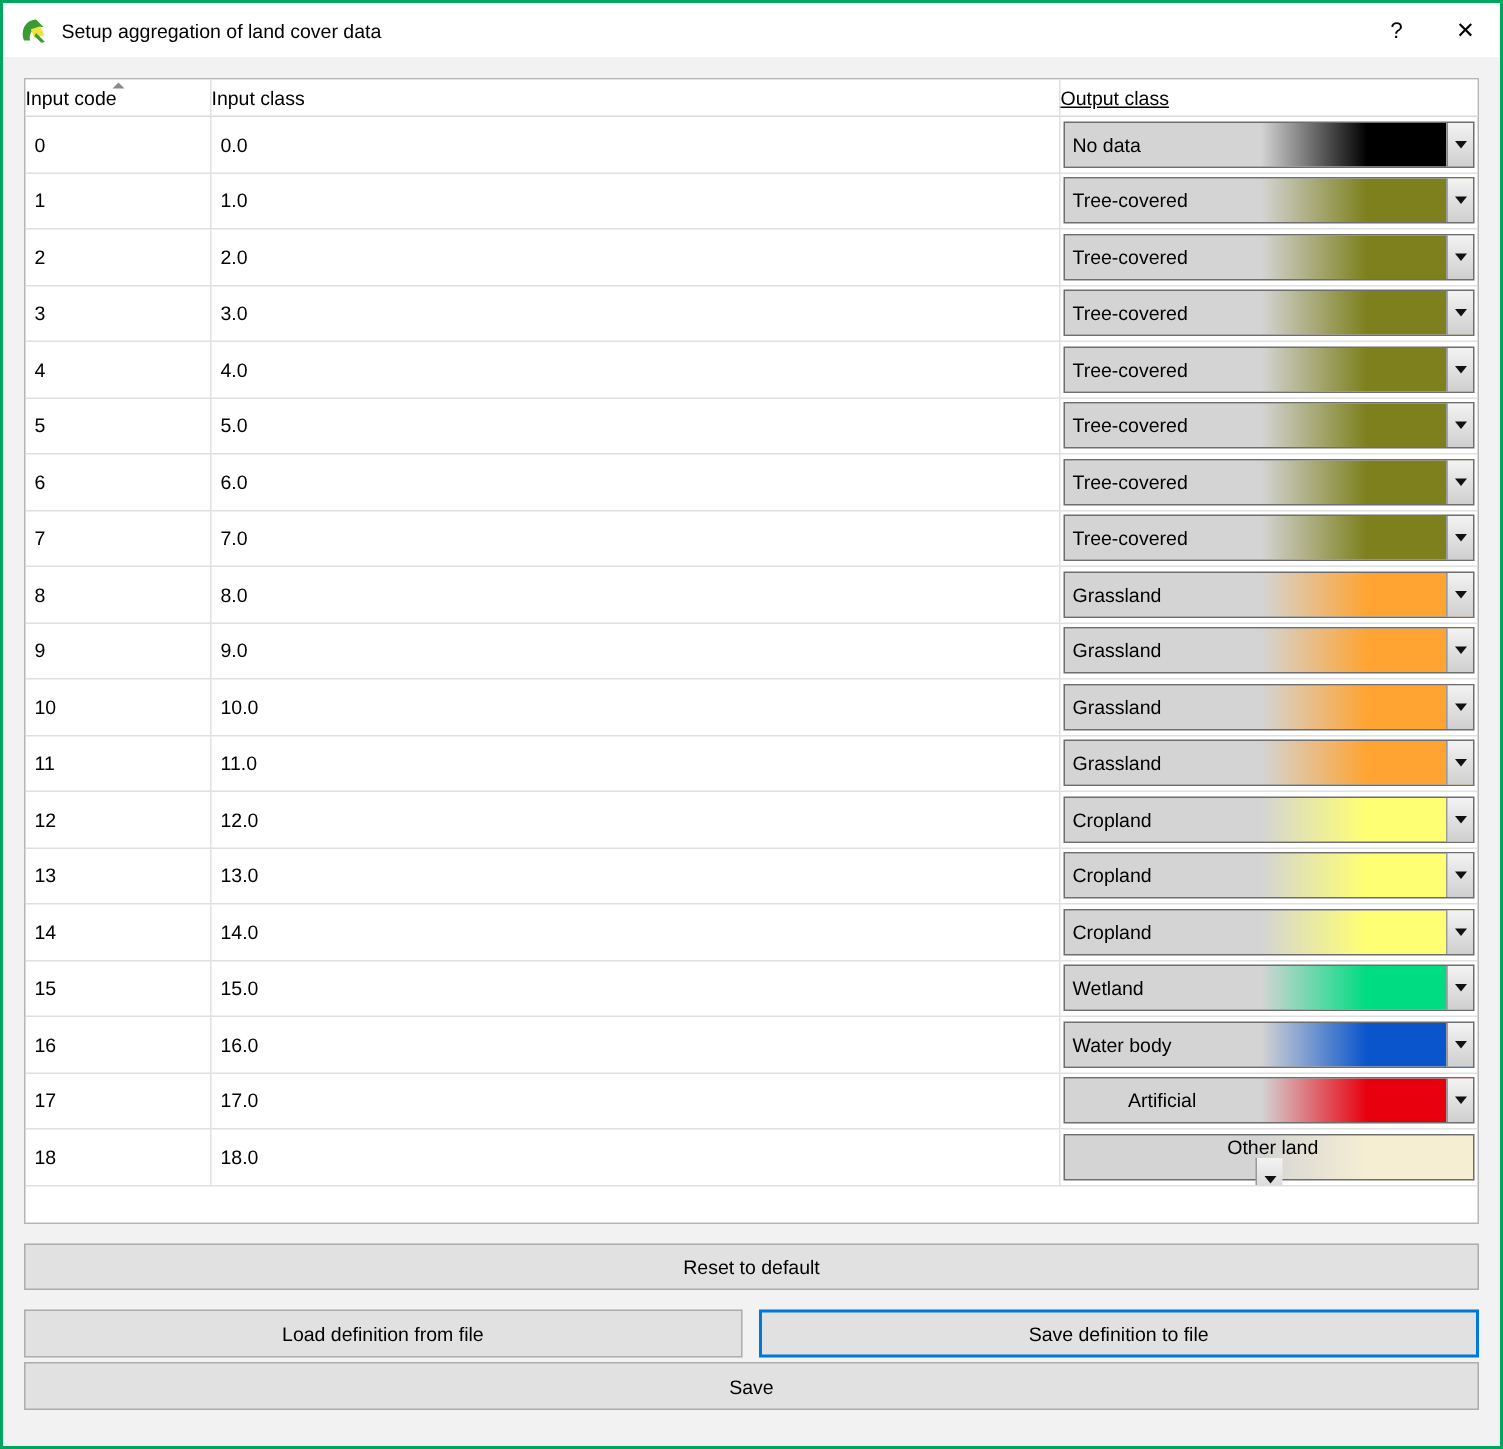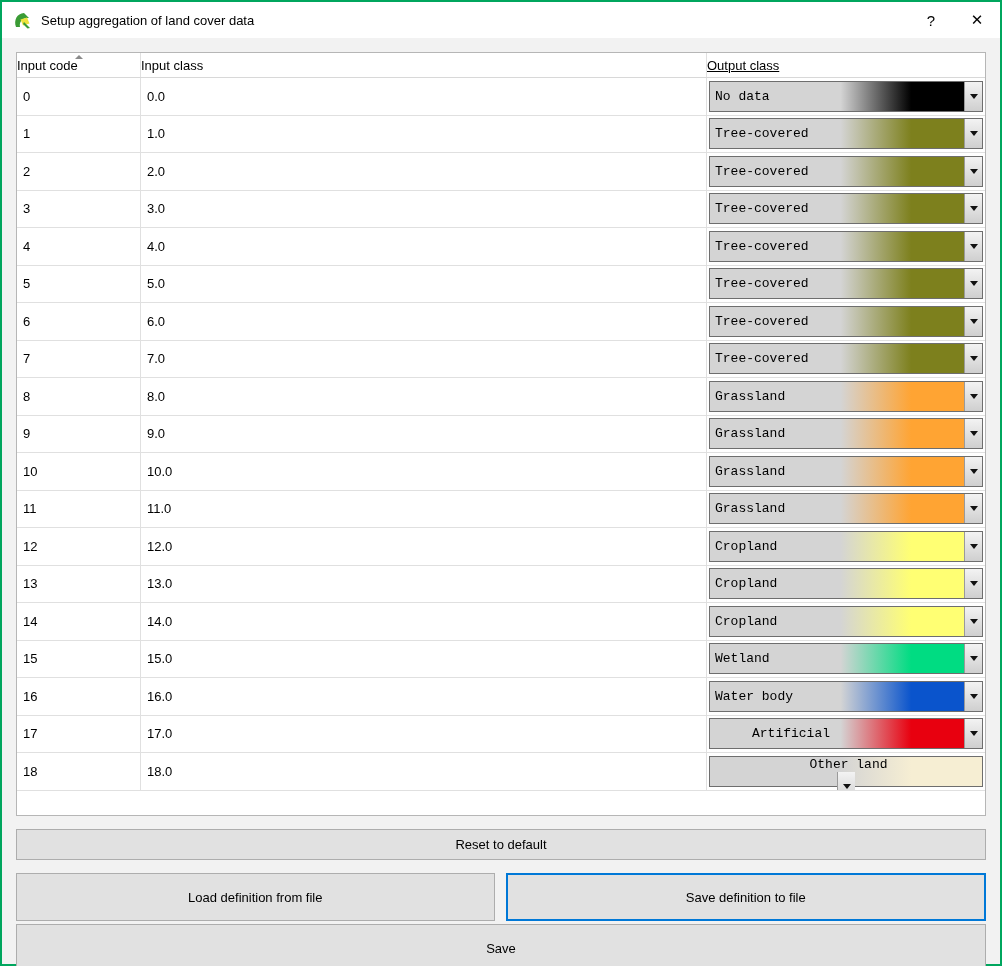--- a/index.html
+++ b/index.html
@@ -51,21 +51,21 @@
     border-bottom: 4px solid #8a8a8a;
   }
   .tbody { flex: 1; }
   .trow { display: flex; height: 37.5px; }
   .cell {
     display: flex; align-items: center;
     border-right: 1px solid #e0e0e0; border-bottom: 1px solid #e0e0e0;
     font-size: 13px; overflow: hidden;
   }
   .cell.code, .cell.cls { padding-left: 6px; }
-  .cell.out { border-right: none; padding: 0 2px; font-family: Liberation Mono, monospace; }
+  .cell.out { border-right: none; padding: 0 2px; }
 
   .combo {
     flex: 1; height: 31px;
     border: 1px solid #6e6e6e;
     display: flex; align-items: center;
     position: relative;
   }
   .combo-label { flex: 1; padding-left: 5px; font-size: 13px; white-space: nowrap; }
   .combo-arrow {
     width: 18px; height: 100%;
@@ -74,21 +74,21 @@
     border-left: 1px solid #9a9a9a;
     flex: 0 0 auto;
   }
   .tri {
     width: 0; height: 0;
     border-left: 4px solid transparent; border-right: 4px solid transparent;
     border-top: 5px solid #111;
   }
 
   .btn {
-    height: 48px; width: 100%;
+    height: 32px; width: 100%;
     background: #e1e1e1; border: 1px solid #adadad;
     font-family: "Liberation Sans", sans-serif; font-size: 13px;
     display: flex; align-items: center; justify-content: center;
     cursor: default;
   }
   .btn-reset { height: 31px; margin-top: 13px; }
   .btn-pair { display: flex; gap: 11px; margin-top: 13px; }
   .btn-pair .btn { flex: 1; }
   .btn-default { border: 2px solid var(--default-btn, #0078d7); }
   .btn-save { margin-top: 3px; }

